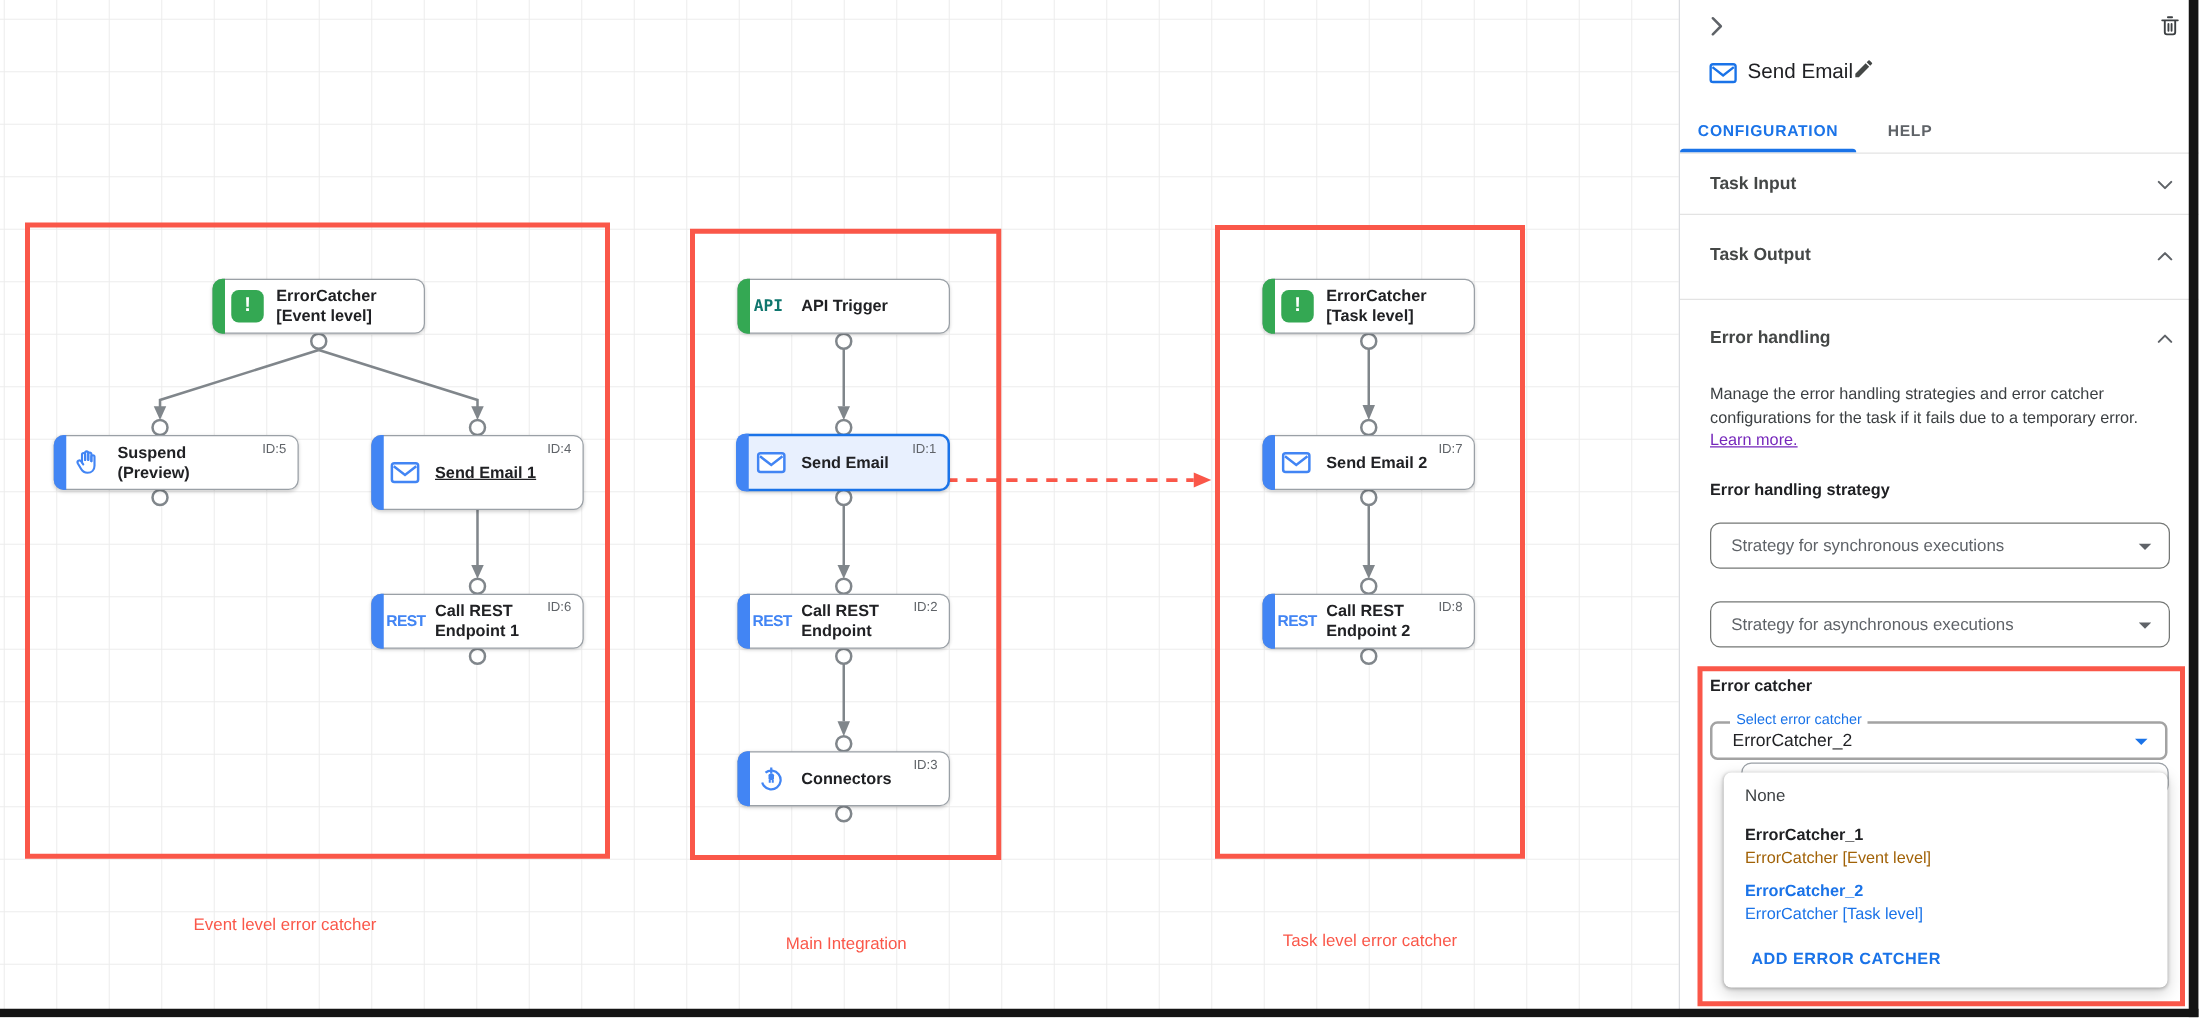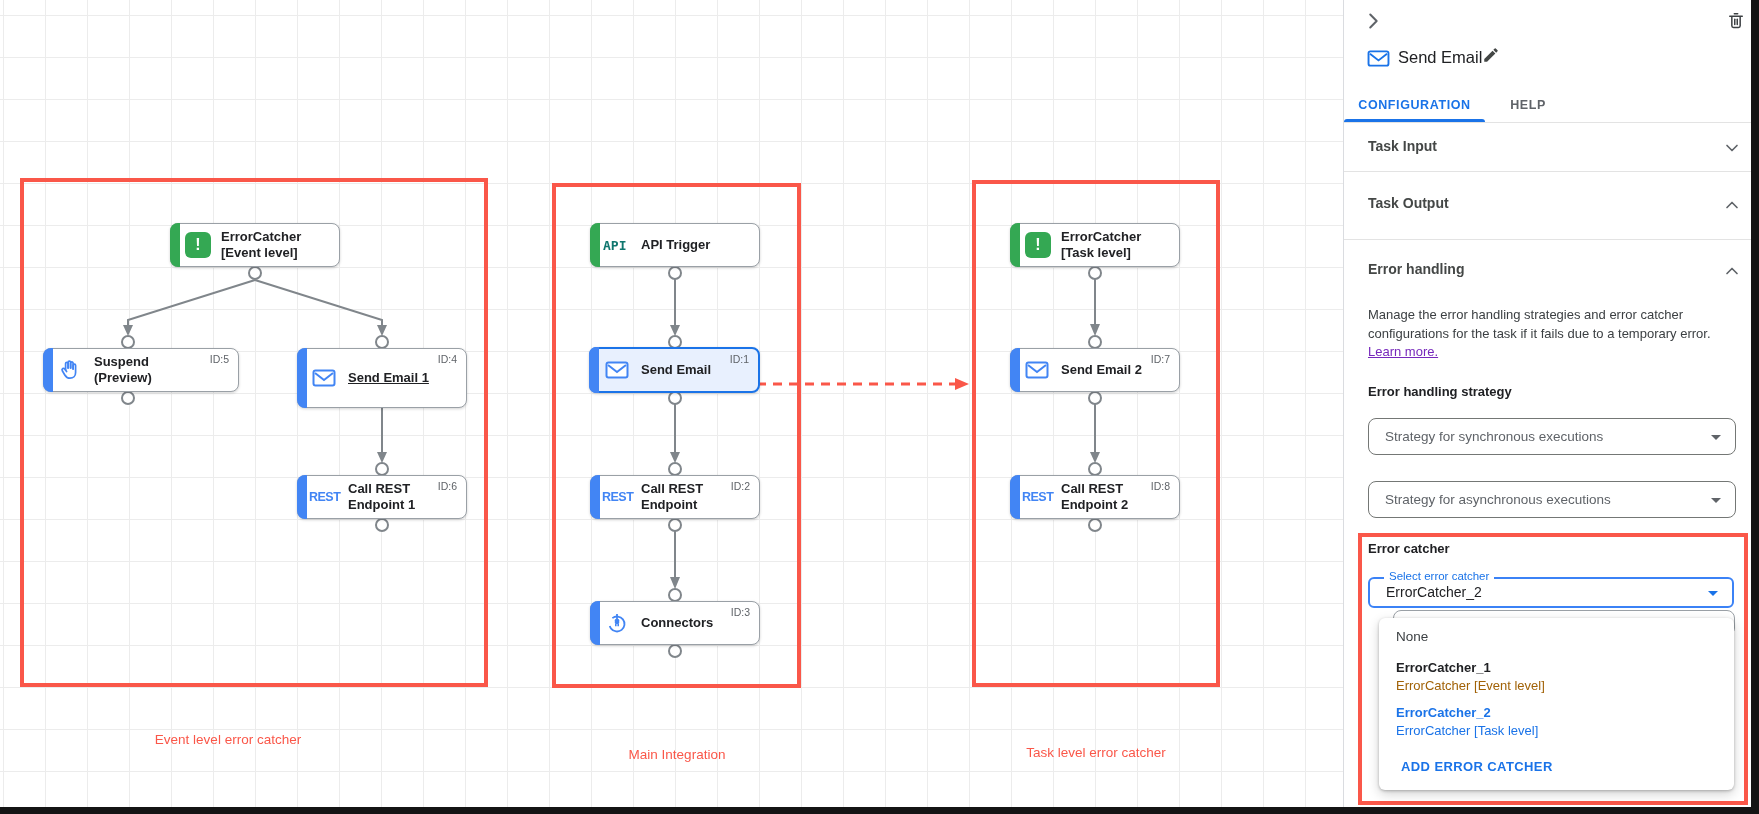--- a/index.html
+++ b/index.html
@@ -43,21 +43,21 @@
   .para{font-size:13px;line-height:19px;color:#3c4043;}
   .learn-more{font-size:13px;color:#7627bb;text-decoration:underline;cursor:pointer;}
   .bold-label{font-size:13px;font-weight:bold;color:#202124;}
   .dd-field{position:absolute;left:24px;width:368px;height:37px;border:1px solid #747775;border-radius:8px;
             box-sizing:border-box;display:flex;align-items:center;background:#fff;cursor:pointer;}
   .dd-field .dd-text{margin-left:16px;font-size:13.5px;color:#5f6368;}
   .caret{position:absolute;right:14px;top:50%;margin-top:-2px;width:0;height:0;
          border-left:5px solid transparent;border-right:5px solid transparent;border-top:5px solid #5f6368;}
   .caret.blue{border-top-color:#1a73e8;}
   .red-rect{position:absolute;border:4px solid #fa5749;box-sizing:border-box;}
-  .select-field{position:absolute;left:24px;top:577px;width:366px;height:31px;border:2px solid #3b82f6;
+  .select-field{position:absolute;left:24px;top:577px;width:366px;height:31px;border:2px solid #a3a3a3;
                 border-radius:6px;box-sizing:border-box;background:#fff;cursor:pointer;}
   .select-label{position:absolute;left:14px;top:-9px;background:#fff;padding:0 5px;font-size:11.5px;color:#1a73e8;}
   .select-value{position:absolute;left:16px;top:5px;font-size:14px;color:#202124;}
   .menu-sliver{position:absolute;left:49px;top:610px;width:342px;height:26px;border:1px solid #9aa0a6;
                border-radius:8px;box-sizing:border-box;background:#fff;}
   .menu-card{position:absolute;left:35px;top:618px;width:355px;height:172px;background:#fff;border-radius:6px;
              box-shadow:0 1px 3px rgba(0,0,0,.25),0 4px 12px rgba(0,0,0,.18);}
   .menu-item{position:absolute;left:17px;font-size:13.5px;color:#3c4043;cursor:pointer;}
   .menu-name{position:absolute;left:17px;font-size:13px;font-weight:bold;color:#202124;cursor:pointer;}
   .menu-desc{position:absolute;left:17px;font-size:13px;color:#a16207;cursor:pointer;}

